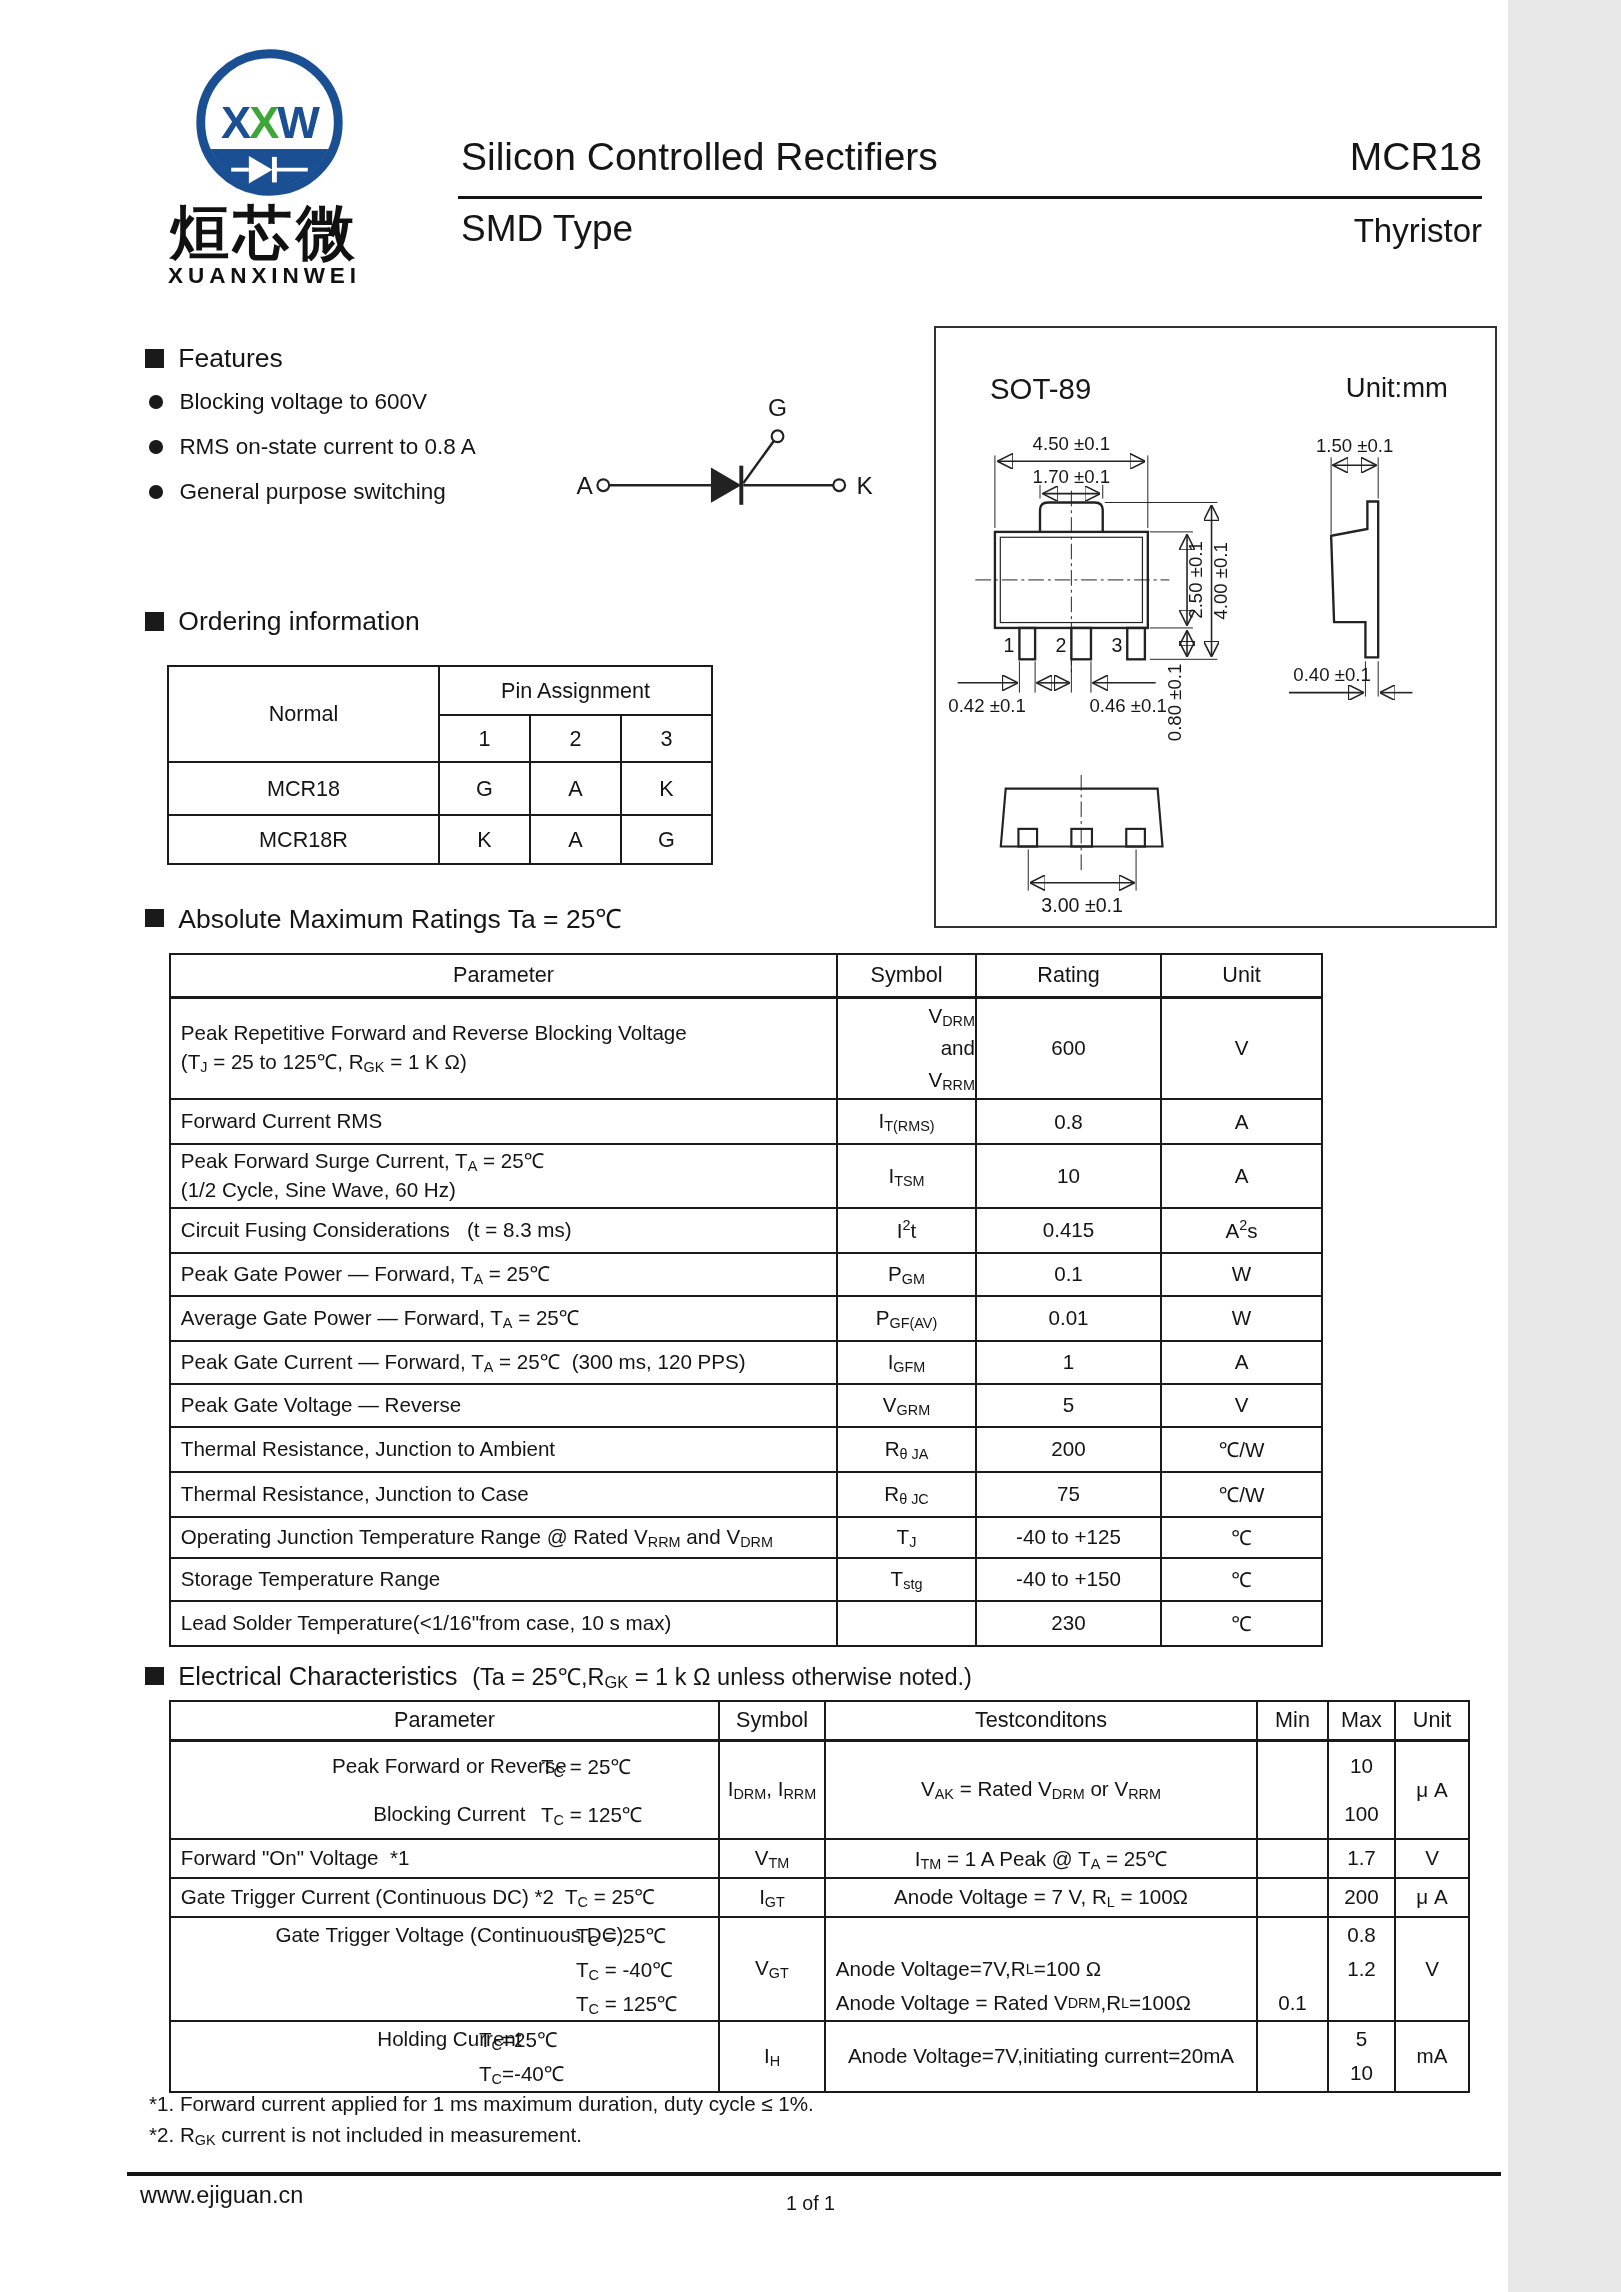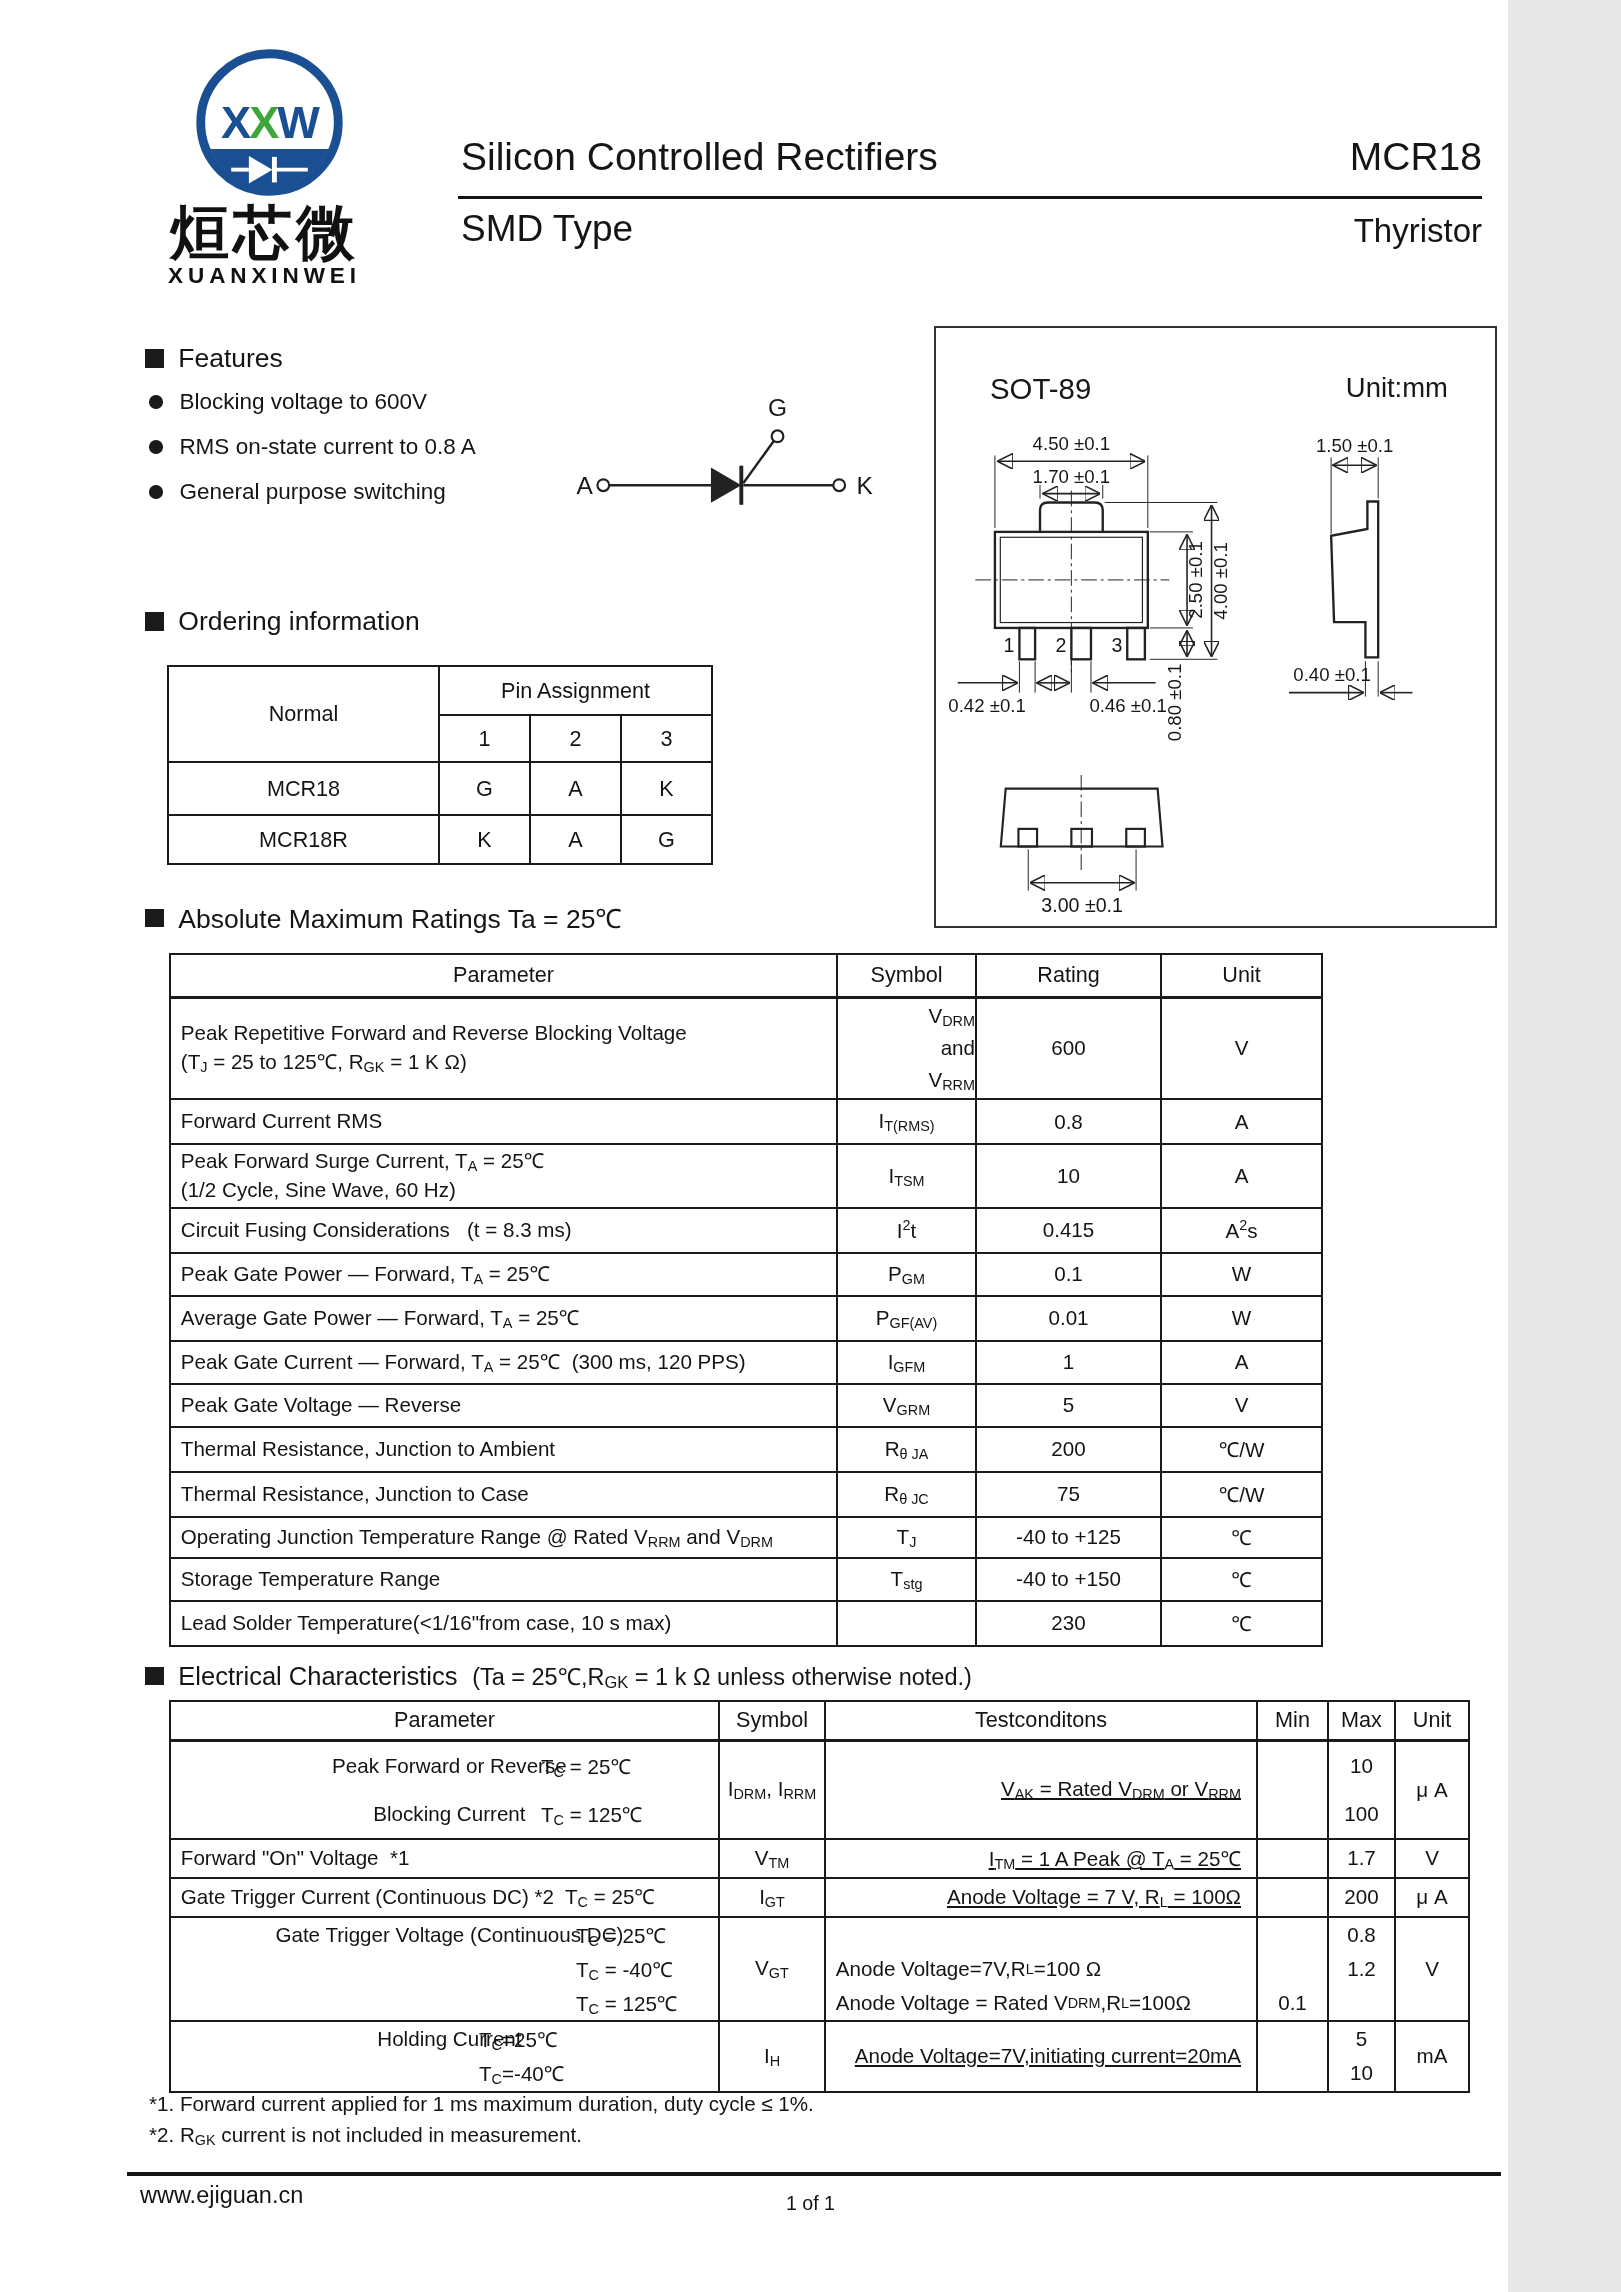--- a/index.html
+++ b/index.html
@@ -46,21 +46,21 @@
         vertical-align:middle;text-align:center;overflow:hidden;}
   .otable{position:absolute;left:167px;top:665px;width:544px;border:2.9px solid #1a1a1a;font-size:21.6px;}
   .otable .hthick{border-bottom-width:2.9px;}
   .atable{position:absolute;left:169px;top:953px;width:1153px;border:2.9px solid #1a1a1a;font-size:20.6px;}
   .etable{position:absolute;left:169px;top:1700px;width:1299px;border:2.9px solid #1a1a1a;font-size:20.6px;}
   .atable th,.etable th{font-size:21.6px;}
   .atable .hdr th{border-bottom-width:3.9px;}
   .etable .hdr th{border-bottom-width:3.9px;}
   .pcell{text-align:left;padding:2px 9.8px;white-space:pre-wrap;line-height:1.4;}
   .ccell{white-space:pre-wrap;line-height:1.55;text-align:right;}
-  .tl{text-align:right;padding:0 15px;white-space:pre-wrap;text-decoration:underline;}
+  .tl{text-align:center;padding:0 15px;white-space:pre-wrap;}
   .vg2{display:grid;grid-template-rows:1fr 1fr;height:100%;}
   .vg3{display:grid;grid-template-rows:1fr 1fr 1fr;height:100%;}
   .vg2>div,.vg3>div{display:flex;align-items:center;justify-content:center;}
   .vg2>.lft,.vg3>.lft{justify-content:flex-start;padding-left:9.8px;}
   .pline{position:relative;display:flex;align-items:center;padding-left:9.8px;}
   .pline .cnd{position:absolute;top:50%;transform:translateY(-50%);}
   .c378 .cnd{left:370px;} .c413 .cnd{left:405px;} .c314 .cnd{left:308px;}
 
   
   .fnote{position:absolute;left:149px;font-size:20.6px;white-space:pre-wrap;}

